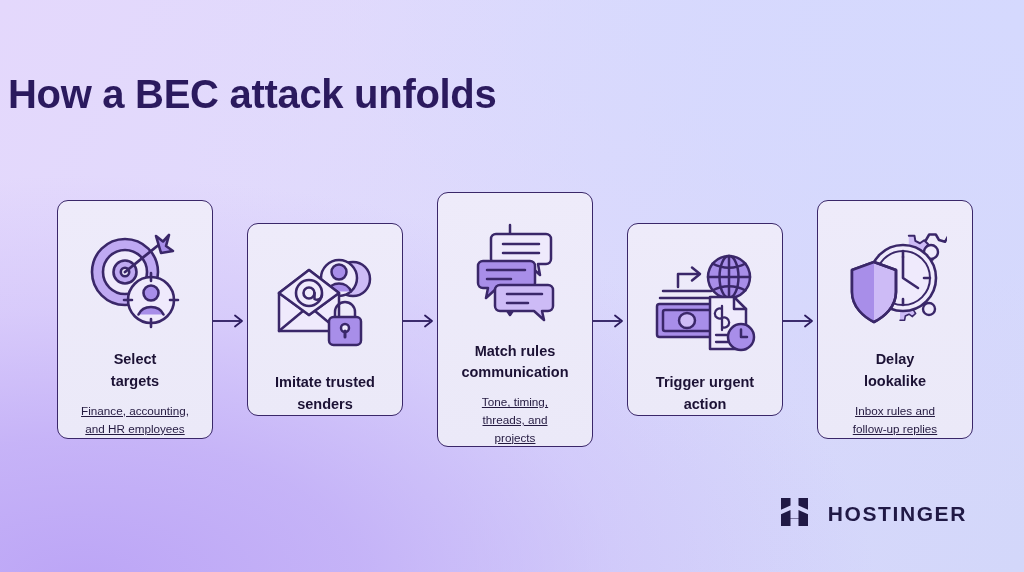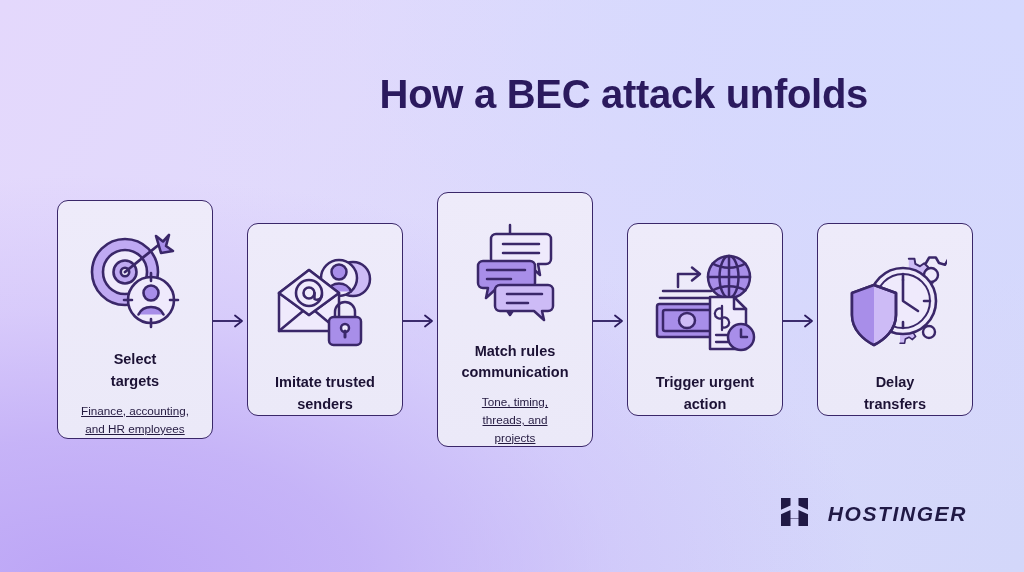--- a/index.html
+++ b/index.html
@@ -21,24 +21,24 @@
     overflow: hidden;
     background:
       radial-gradient(125% 115% at 8% 102%, #bca5f6 0%, rgba(188,165,246,0.72) 22%, rgba(196,176,248,0.34) 42%, rgba(210,196,250,0.0) 62%),
       radial-gradient(120% 120% at 100% 4%, #d5d9fe 0%, rgba(213,217,254,0.66) 30%, rgba(219,216,253,0.18) 55%, rgba(224,216,252,0) 72%),
       linear-gradient(118deg, #e4d8fc 0%, #e1dafc 30%, #dcd9fc 52%, #d7d8fb 72%, #d3d7fa 100%);
   }
 
   
   .title {
     position: absolute;
-    left: 0;
+    left: 8px;
     top: 72px;
     width: 868px;
-    text-align: right;
+    text-align: left;
     font-size: 40px;
     font-weight: bold;
     color: #2b1a5e;
     letter-spacing: -0.3px;
   }
 
   
   .cards {
     position: absolute;
     left: 57px;
@@ -103,21 +103,20 @@
   }
 
   
   .logo {
     position: absolute;
     right: 57px;
     bottom: 42px;
     display: flex;
     align-items: center;
     gap: 20px;
-    font-style: italic;
   }
   .logo-wordmark {
     font-size: 21px;
     font-weight: bold;
     color: #201945;
     letter-spacing: 1.6px;
   }
 </style>
 </head>
 <body>
@@ -296,21 +295,23 @@
           </g>
           <g fill="none" stroke="#3a2769" stroke-width="2.6" stroke-linecap="round" stroke-linejoin="round">
             <path d="M9 40 v22 c0 15 12 25 22 30 c10 -5 22 -15 22 -30 v-22 l-22 -8 z" fill="#cdbbf6"></path>
             <path d="M31 32 v60" stroke="#9c7fe4" stroke-width="0"></path>
             <path d="M31 32 v60 c-10 -5 -22 -15 -22 -30 v-22 z" fill="#a88ee9" stroke="none"></path>
             <path d="M9 40 v22 c0 15 12 25 22 30 c10 -5 22 -15 22 -30 v-22 l-22 -8 z" fill="none"></path>
           </g>
         </svg>
       </div>
       <div class="card-title">Delay
-transfers</div>
+lookalike</div>
+      <div class="card-desc">Inbox rules and
+follow-up replies</div>
     </div>
 
   </div>
 
   <div class="logo">
     <span>
       <svg width="27" height="28" viewBox="0 0 27 28">
         <g fill="#201945">
           <path d="M0 0 h9.5 v7.5 l-9.5 4.2 z"></path>
           <path d="M17.5 0 h9.5 v11.7 l-9.5 -4.2 z"></path>

